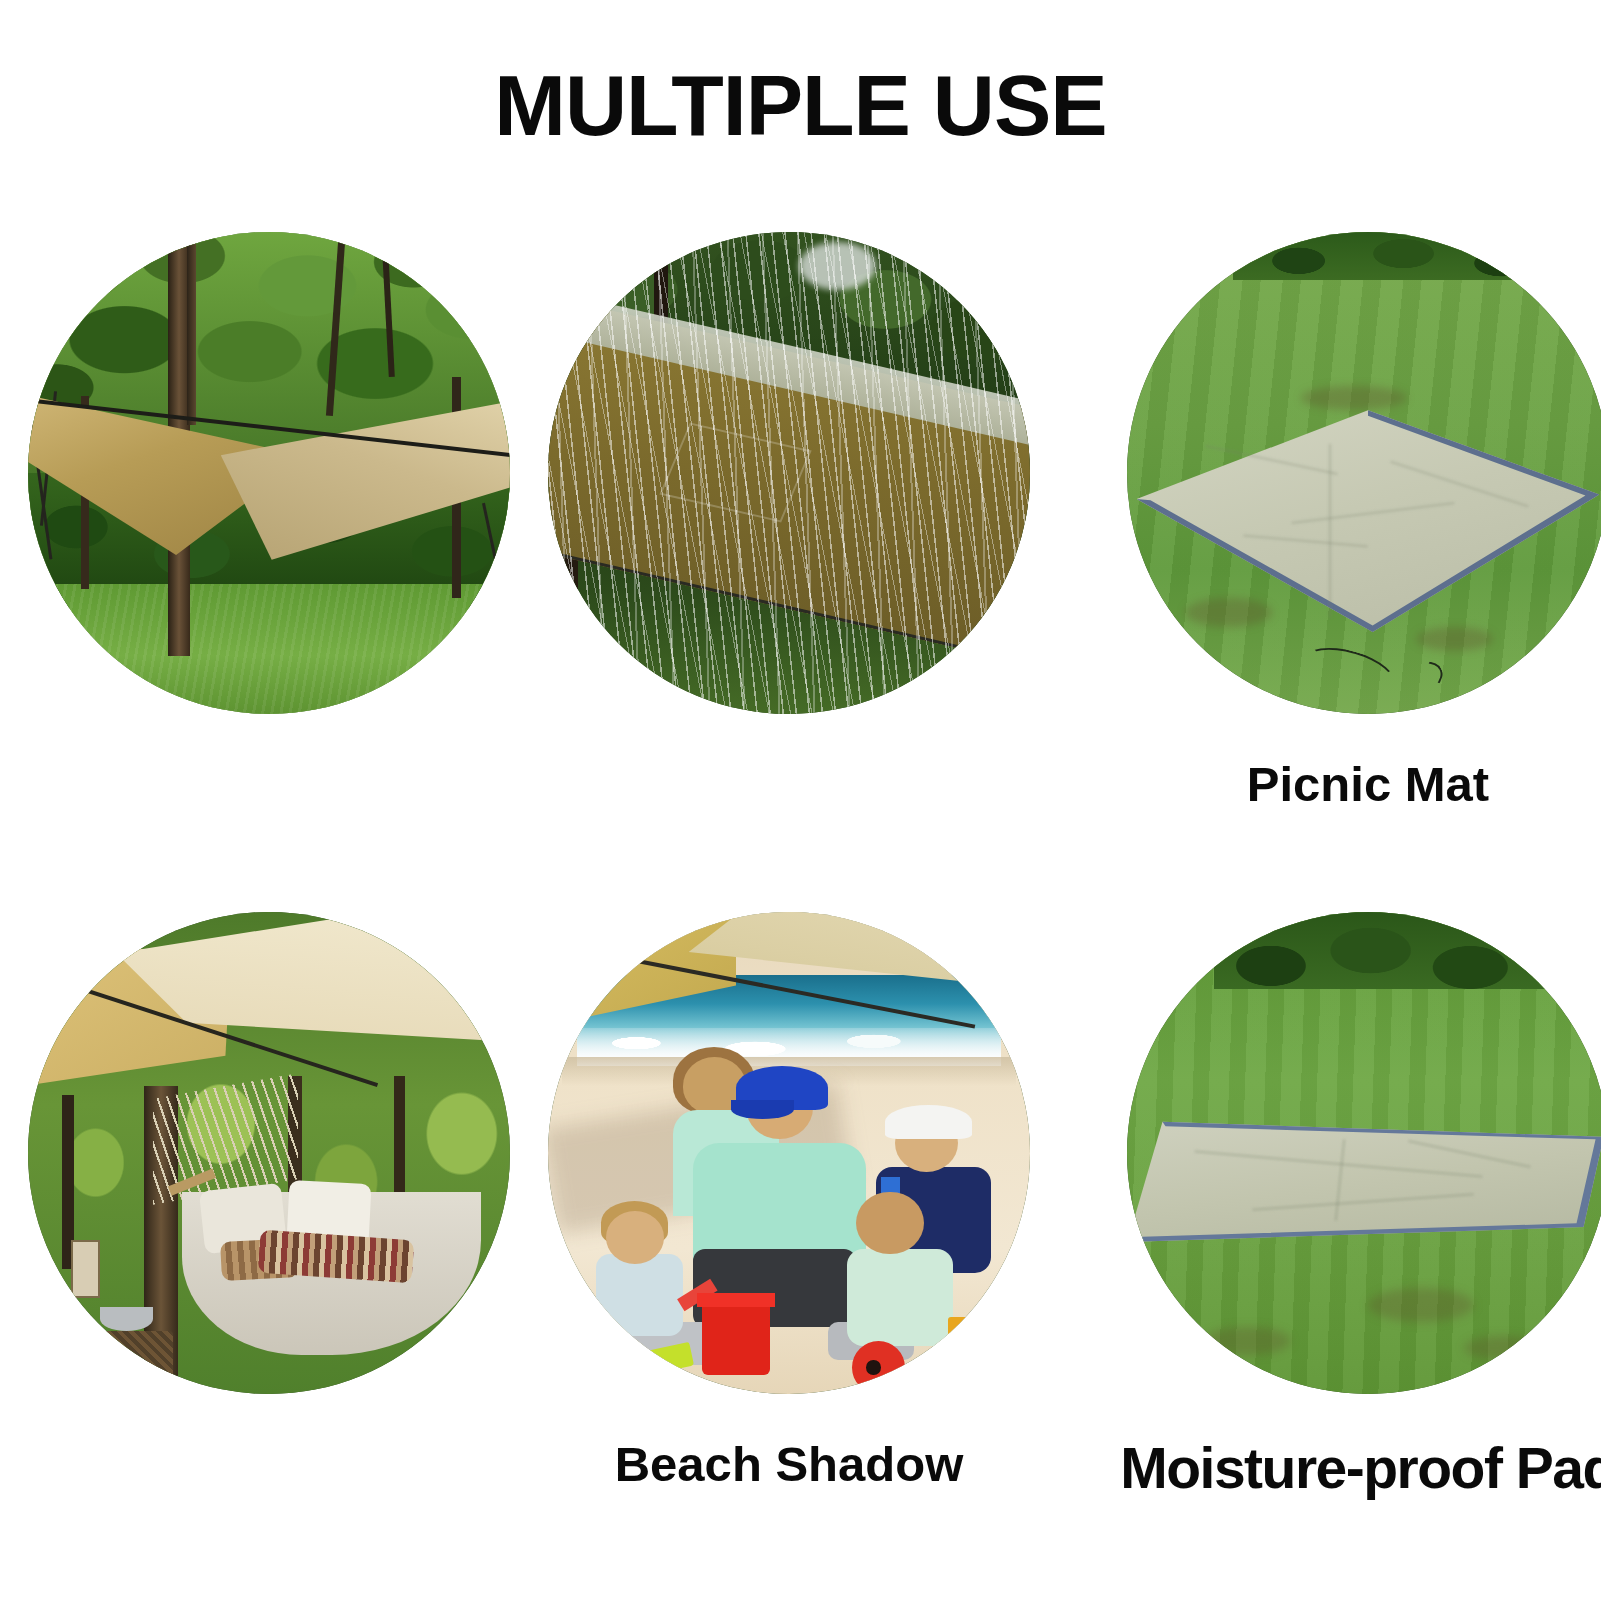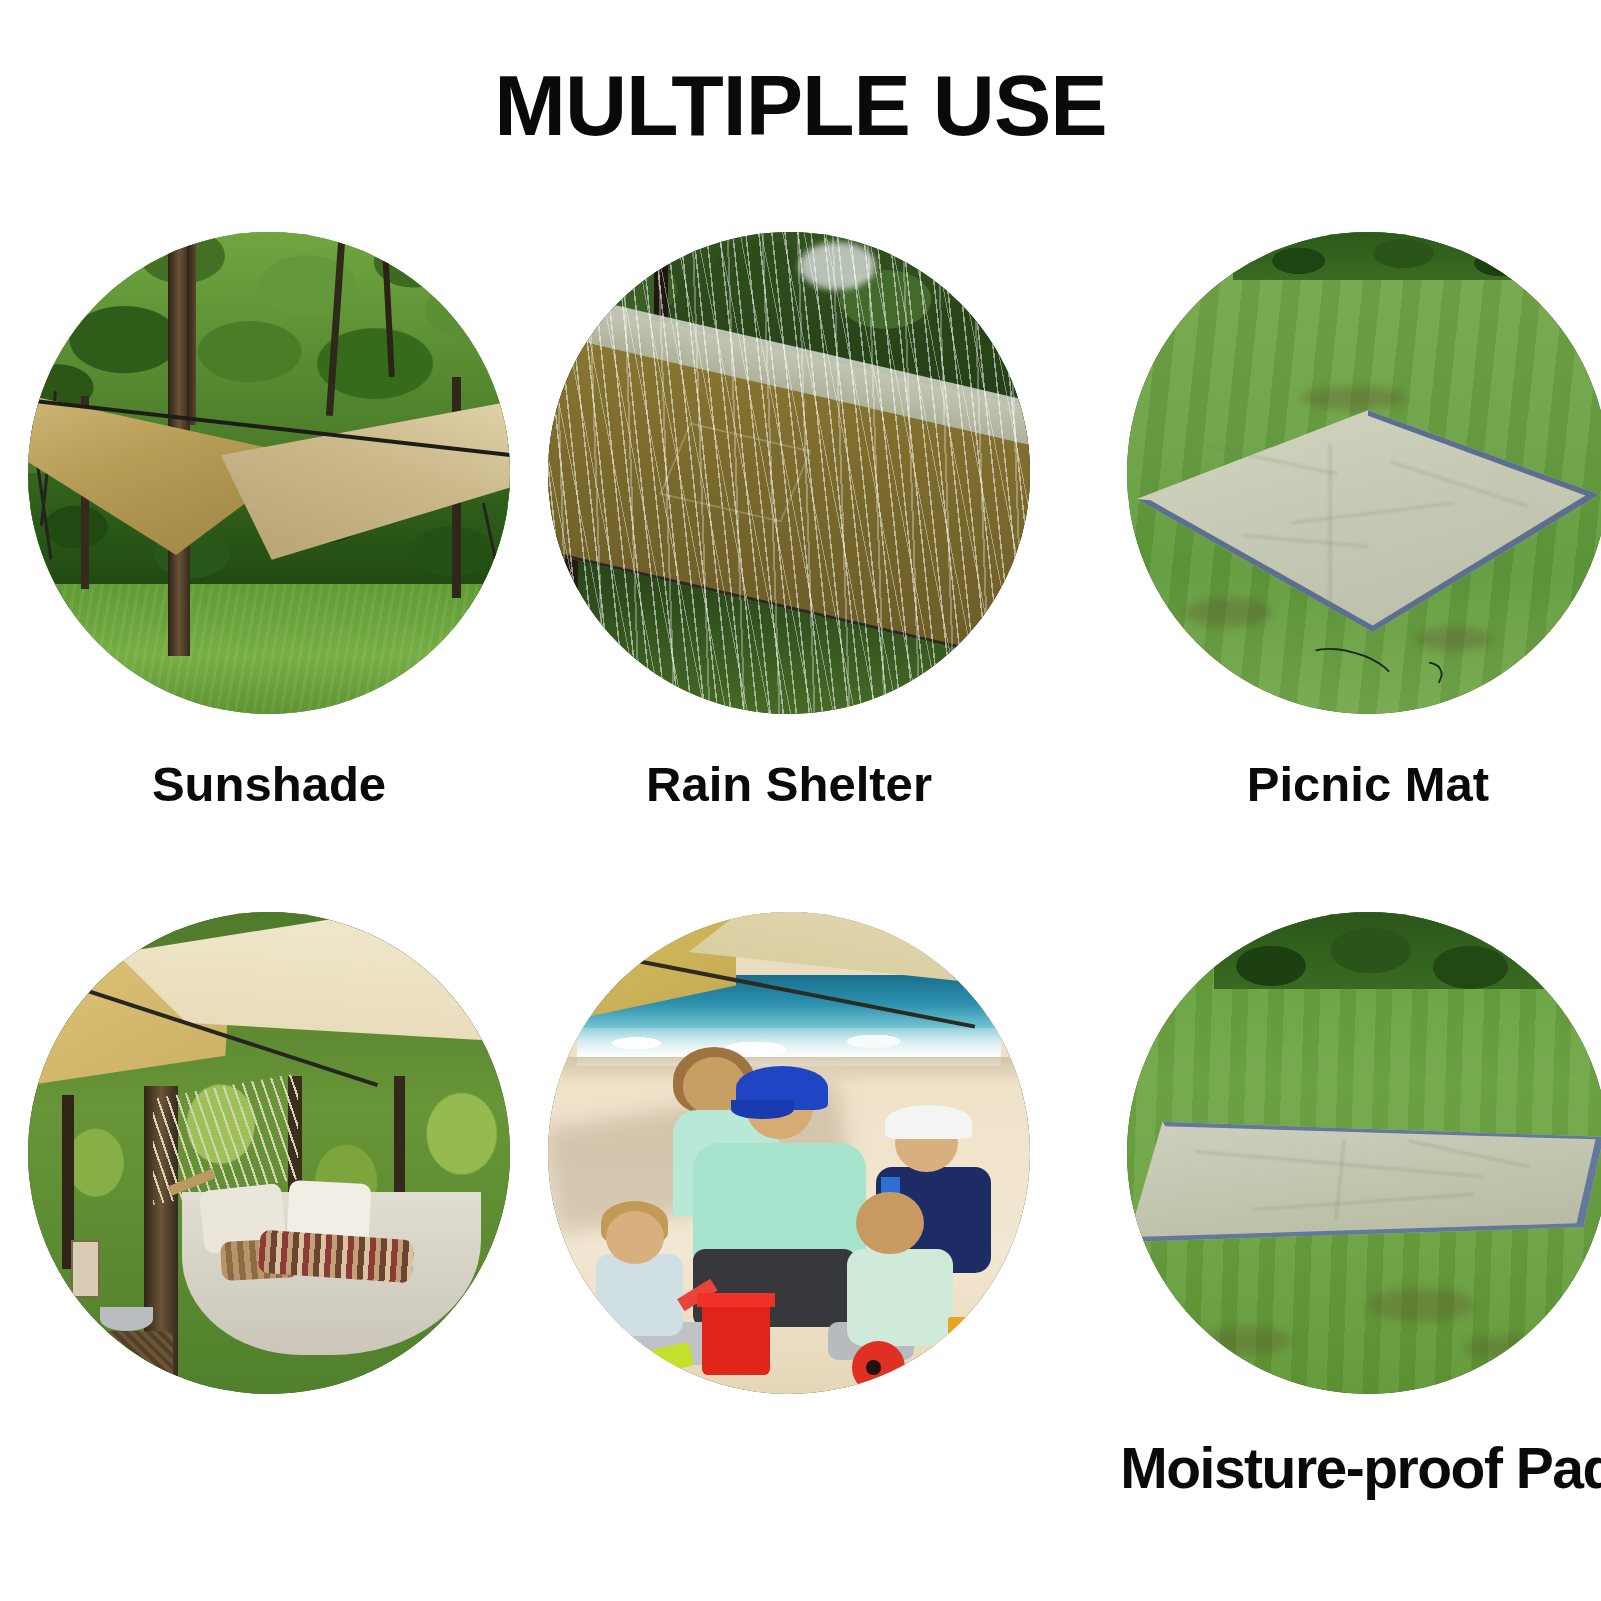--- a/index.html
+++ b/index.html
@@ -445,39 +445,37 @@
           <div class="s1-trunk s1-t5"></div>
           <div class="s1-trunk s1-t6"></div>
           <div class="s1-guy s1-g1"></div>
           <div class="s1-guy s1-g2"></div>
           <div class="s1-guy s1-g3"></div>
           <div class="s1-tarpL"></div>
           <div class="s1-tarpR"></div>
           <div class="s1-ridge"></div>
         </div>
       </div>
-      <div class="caption">Sunshade</div>
     </div>
 
     <div class="cell c1">
       <div class="circle">
         <div class="scene">
           <div class="s2-bg"></div>
           <div class="s2-sky"></div>
           <div class="s2-trunk s2-tk1"></div>
           <div class="s2-trunk s2-tk2"></div>
           <div class="s2-tarp"></div>
           <div class="s2-tarp-hi"></div>
           <div class="s2-tarp-seam"></div>
           <div class="s2-rain3"></div>
           <div class="s2-rain2"></div>
           <div class="s2-rain"></div>
         </div>
       </div>
-      <div class="caption">Rain Shelter</div>
     </div>
 
     <div class="cell c2">
       <div class="circle">
         <div class="scene">
           <div class="s3-bg"></div>
           <div class="s3-bush"></div>
           <div class="s3-patch s3-p3"></div>
           <div class="s3-patch s3-p1"></div>
           <div class="s3-patch s3-p2"></div>
@@ -558,20 +556,21 @@
           <div class="s5-p s5-spade"></div>
           <div class="s5-p s5-cone"></div>
           <div class="s5-p s5-ball"></div>
           <div class="s5-p s5-ball-d1"></div>
           <div class="s5-p s5-ball-d2"></div>
           <div class="s5-awnL"></div>
           <div class="s5-awnR"></div>
           <div class="s5-awnseam"></div>
         </div>
       </div>
+      <div class="caption">Beach Shadow</div>
     </div>
 
     <div class="cell c2">
       <div class="circle">
         <div class="scene">
           <div class="s6-bg"></div>
           <div class="s6-hedge"></div>
           <div class="s6-patch s6-q1"></div>
           <div class="s6-patch s6-q2"></div>
           <div class="s6-patch s6-q3"></div>

